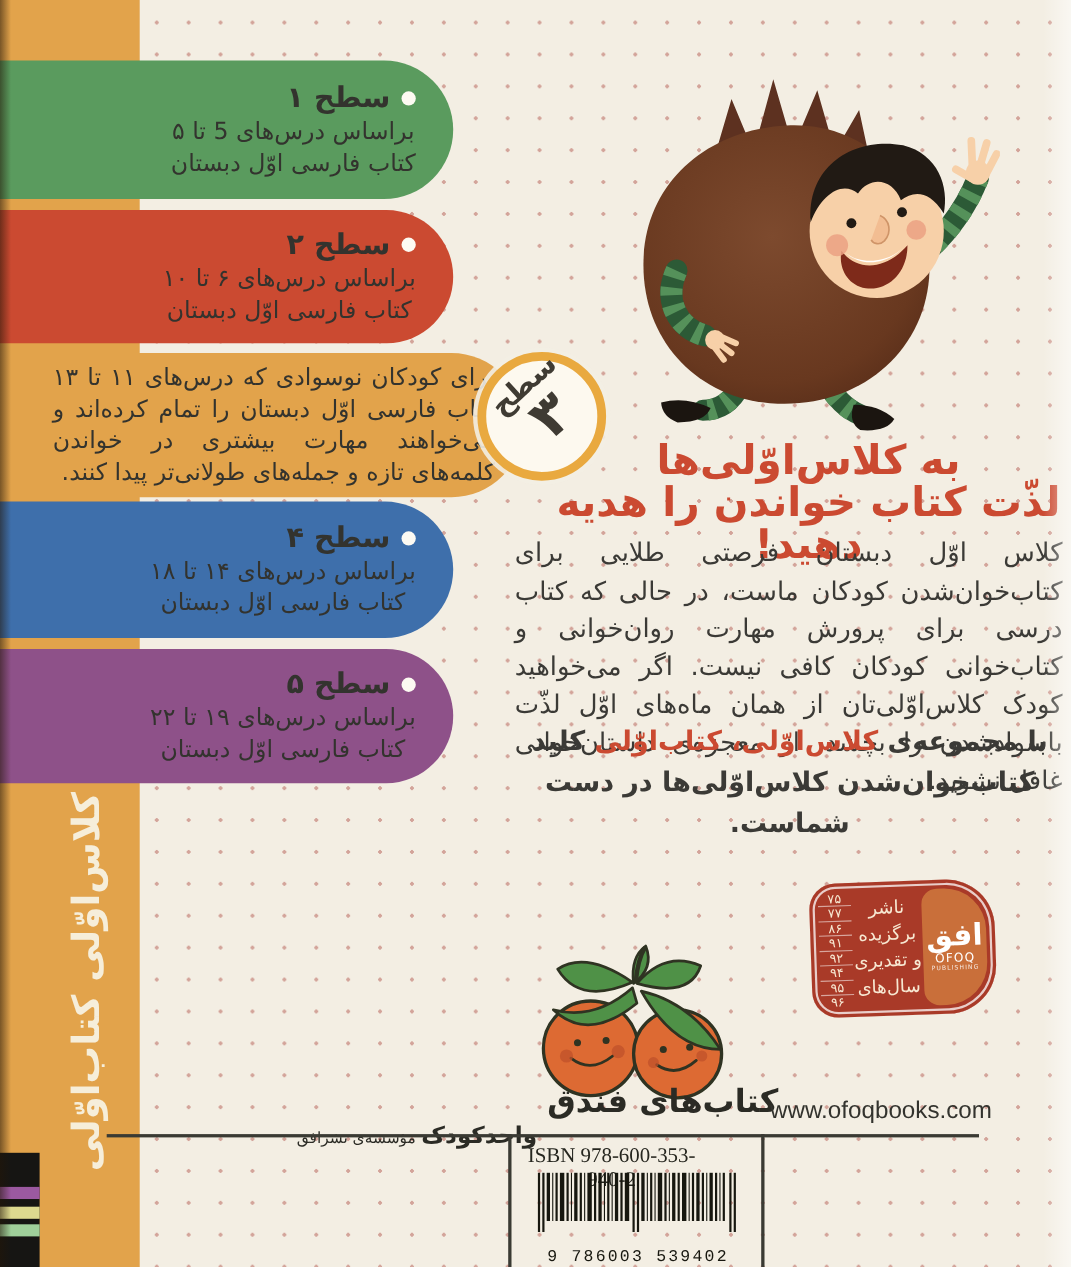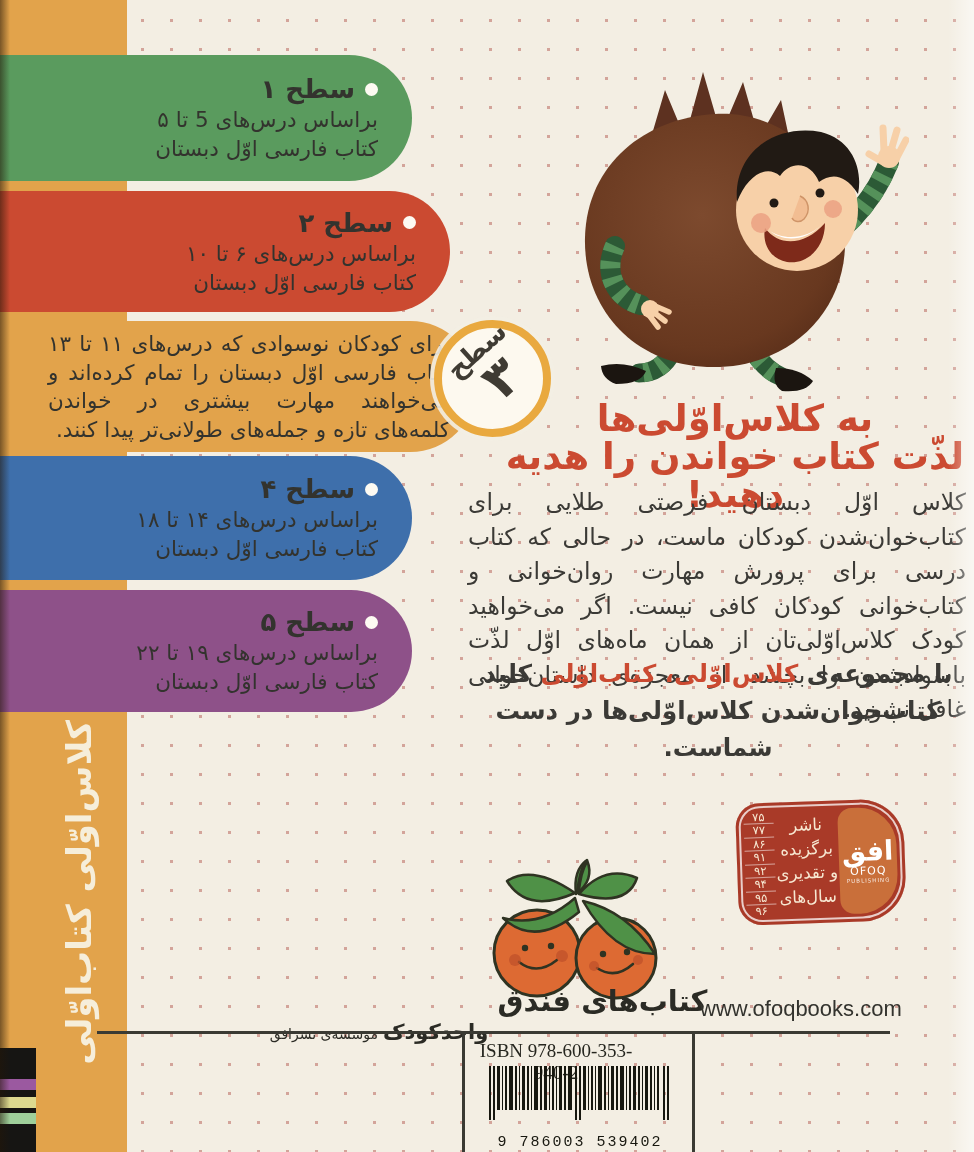--- a/index.html
+++ b/index.html
@@ -18,25 +18,25 @@
   .right-light{position:absolute;right:0;top:0;width:26px;height:1152px;
     background:linear-gradient(to left,rgba(255,255,255,.55),rgba(255,255,255,0));}
   .spine-title{
     position:absolute;left:48px;top:1052px;width:332px;height:62px;
     transform:rotate(-90deg);transform-origin:0 0;
     color:#f6eeda;font-size:34px;font-weight:bold;line-height:62px;
     direction:rtl;text-align:right;letter-spacing:.5px;white-space:nowrap;}
   
   .pill{position:absolute;left:0;width:412px;border-radius:0 64px 64px 0;color:#33332e;}
   .pill-green {top:55px;height:126px;background:#5a9b5e;}
-  .pill-red   {top:191px;height:121px;background:#cb4a31;padding-left:38px;}
+  .pill-red   {top:191px;height:121px;background:#cb4a31;}
   .pill-blue  {top:456px;height:124px;background:#3e6fab;}
   .pill-purple{top:590px;height:122px;background:#8e5189;}
   .pill-inner{position:absolute;right:34px;top:50%;transform:translateY(-50%);
-    direction:rtl;text-align:right;}
+    direction:rtl;text-align:center;}
   .lvl-row{display:flex;align-items:center;gap:10px;}
   .lvl-dot{width:13px;height:13px;border-radius:50%;background:#fdfaf2;flex:0 0 auto;}
   .lvl-title{font-size:26px;font-weight:bold;line-height:32px;}
   .lvl-sub{font-size:21.5px;line-height:29px;}
   
   .level3-panel{position:absolute;left:0;top:321px;width:456px;height:131px;
     background:#e2a34b;border-radius:0 66px 66px 0;padding-left:20px;}
   .level3-text{position:absolute;right:26px;top:9px;width:402px;direction:rtl;
     text-align:justify;text-align-last:right;font-size:21.5px;line-height:28.5px;color:#33332e;}
   .level3-badge{position:absolute;left:434px;top:320px;width:101px;height:101px;

